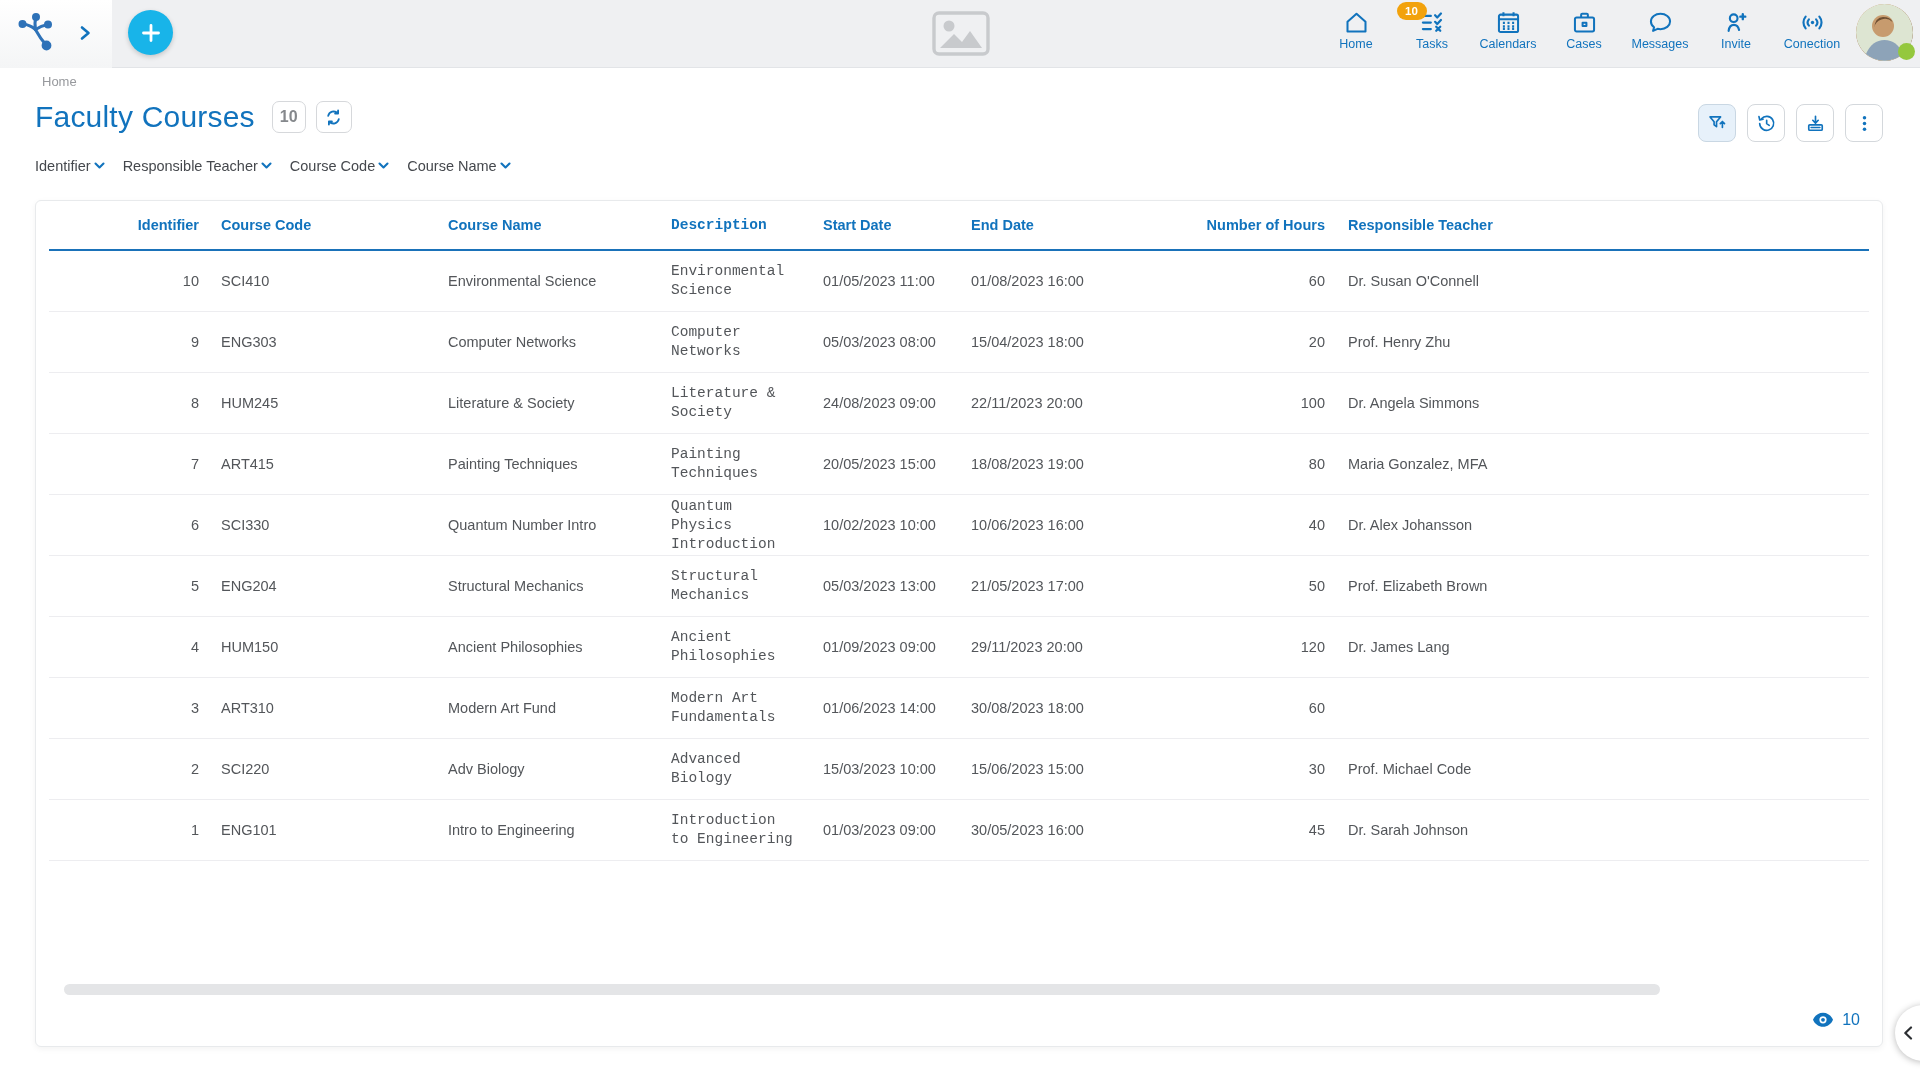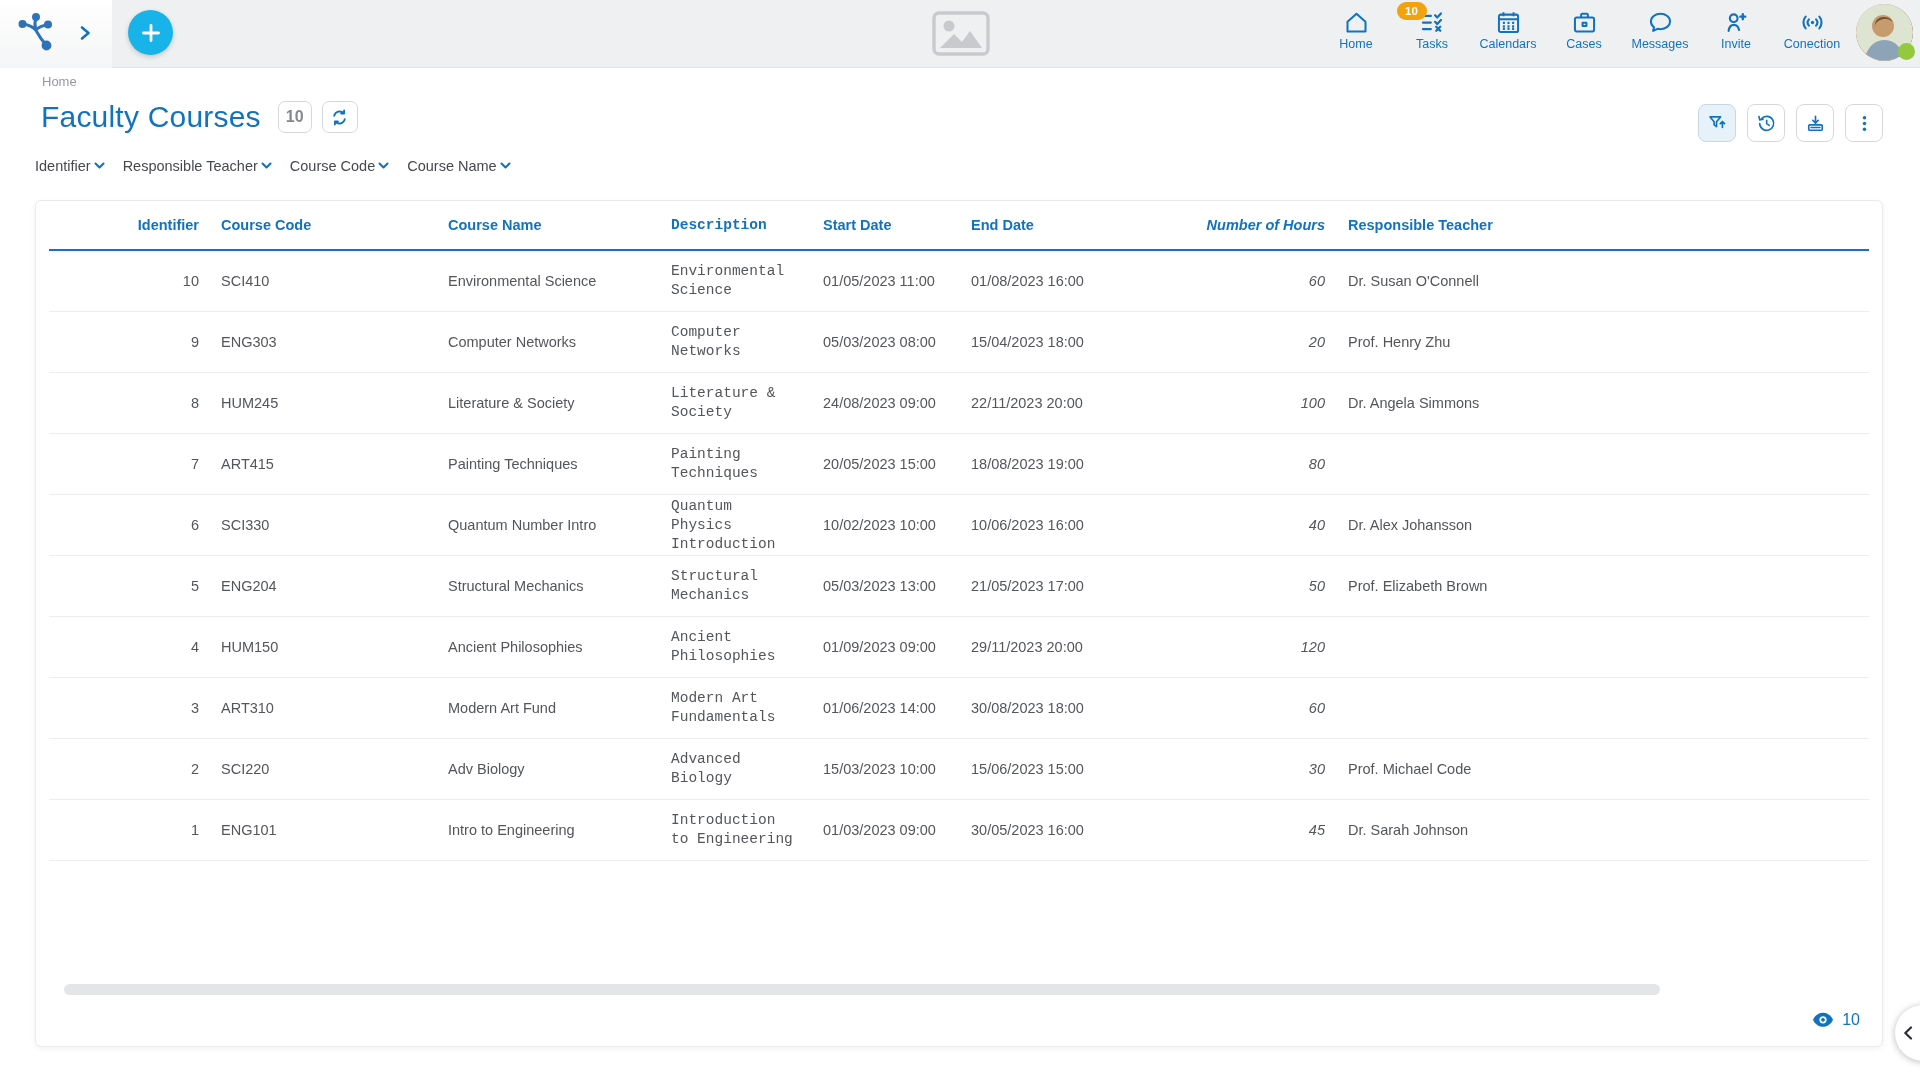--- a/index.html
+++ b/index.html
@@ -29,21 +29,21 @@
     display:flex; align-items:center; justify-content:center; padding:0 7px; }
   .avatar { position:absolute; right:7px; top:4px; width:57px; height:57px; border-radius:50%;
     overflow:visible; cursor:pointer;
     background:radial-gradient(circle at 38% 30%, #e9ddc9 0%, #c8a87f 38%, #8e6b4a 70%, #6e5038 100%); }
   .avatar svg { border-radius:50%; }
   .status-dot { position:absolute; right:-2px; bottom:1px; width:17px; height:17px;
     border-radius:50%; background:#94c83d; }
 
   
   .breadcrumb { position:absolute; left:42px; top:74px; font-size:13px; color:#97999d; cursor:pointer; }
-  .title-row { position:absolute; left:41px; top:100px; display:flex; align-items:center; }
+  .title-row { position:absolute; left:35px; top:100px; display:flex; align-items:center; }
   .page-title { font-size:30px; color:#1173bd; letter-spacing:.2px; }
   .count-badge { margin-left:17px; min-width:33px; height:32px; border:1px solid #d6d8db;
     border-radius:7px; color:#85888c; font-size:16px; font-weight:bold;
     display:flex; align-items:center; justify-content:center; padding:0 7px; background:#fff; }
   .refresh-btn { margin-left:10px; width:36px; height:32px; border:1px solid #d6d8db;
     border-radius:7px; background:#fff; display:flex; align-items:center; justify-content:center; cursor:pointer; }
   .toolbar { position:absolute; right:37px; top:104px; display:flex; gap:11px; }
   .tool-btn { width:38px; height:38px; border:1px solid #d4d8dc; border-radius:8px; background:#fff;
     display:flex; align-items:center; justify-content:center; cursor:pointer; }
   .tool-btn.active { background:#e7f1fa; border-color:#c9d7e3; }
@@ -60,21 +60,21 @@
   .header-rule { height:2px; background:#1a72b9; margin:0 13px; }
   .hcell { font-size:14.5px; font-weight:bold; color:#1173bd; cursor:pointer; white-space:nowrap; }
   .trow.datarow { min-height:61px; border-bottom:1px solid #ededf0; cursor:pointer; }
   .cell { font-size:14.5px; color:#53565a; line-height:19px; }
   .col-0 { width:150px; text-align:right; }
   .col-1 { width:224px; padding-left:22px; }
   .col-2 { width:223px; padding-left:25px; }
   .col-3 { width:152px; padding-left:25px;font-family:Liberation Mono, monospace; }
   .col-4 { width:148px; padding-left:25px; white-space:nowrap; }
   .col-5 { width:200px; padding-left:25px; white-space:nowrap; }
-  .col-6 { width:179px; text-align:right;font-style:italic; }
+  .col-6 { width:179px; text-align:right; }
   .col-7 { flex:1; padding-left:23px; }
 
   .hscrollbar { position:absolute; left:28px; bottom:51px; width:1596px; height:11px;
     border-radius:6px; background:#e4e5e7; cursor:pointer; }
   .card-footer { position:absolute; right:22px; bottom:17px; display:flex; align-items:center;
     gap:8px; color:#1173bd; font-size:16px; cursor:pointer; }
 
   
   .edge-tab { position:absolute; left:1895px; top:1005px; width:56px; height:56px; border-radius:50%;
     background:#fff; box-shadow:0 1px 7px rgba(0,0,0,.28); display:flex; align-items:center;
@@ -326,20 +326,21 @@
           <span class="cell col-7">Dr. Angela Simmons</span>
         </div>
         <div class="trow datarow">
           <span class="cell col-0">7</span>
           <span class="cell col-1">ART415</span>
           <span class="cell col-2">Painting Techniques</span>
           <span class="cell col-3">Painting Techniques</span>
           <span class="cell col-4">20/05/2023 15:00</span>
           <span class="cell col-5">18/08/2023 19:00</span>
           <span class="cell col-6">80</span>
+          <span class="cell col-7">Maria Gonzalez, MFA</span>
         </div>
         <div class="trow datarow">
           <span class="cell col-0">6</span>
           <span class="cell col-1">SCI330</span>
           <span class="cell col-2">Quantum Number Intro</span>
           <span class="cell col-3">Quantum Physics Introduction</span>
           <span class="cell col-4">10/02/2023 10:00</span>
           <span class="cell col-5">10/06/2023 16:00</span>
           <span class="cell col-6">40</span>
           <span class="cell col-7">Dr. Alex Johansson</span>
@@ -355,20 +356,21 @@
           <span class="cell col-7">Prof. Elizabeth Brown</span>
         </div>
         <div class="trow datarow">
           <span class="cell col-0">4</span>
           <span class="cell col-1">HUM150</span>
           <span class="cell col-2">Ancient Philosophies</span>
           <span class="cell col-3">Ancient Philosophies</span>
           <span class="cell col-4">01/09/2023 09:00</span>
           <span class="cell col-5">29/11/2023 20:00</span>
           <span class="cell col-6">120</span>
+          <span class="cell col-7">Dr. James Lang</span>
         </div>
         <div class="trow datarow">
           <span class="cell col-0">3</span>
           <span class="cell col-1">ART310</span>
           <span class="cell col-2">Modern Art Fund</span>
           <span class="cell col-3">Modern Art Fundamentals</span>
           <span class="cell col-4">01/06/2023 14:00</span>
           <span class="cell col-5">30/08/2023 18:00</span>
           <span class="cell col-6">60</span>
         </div>

